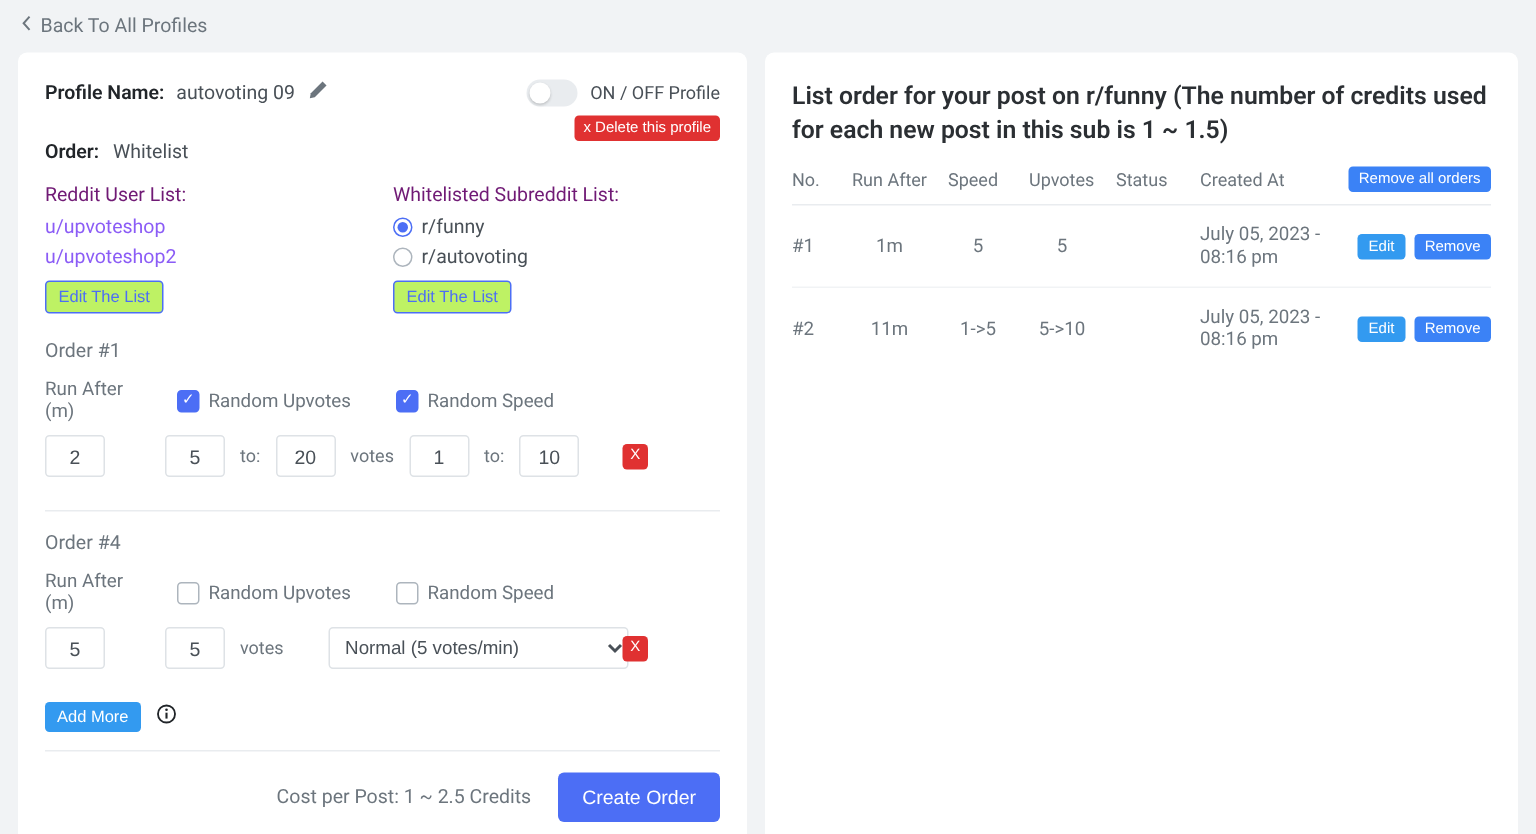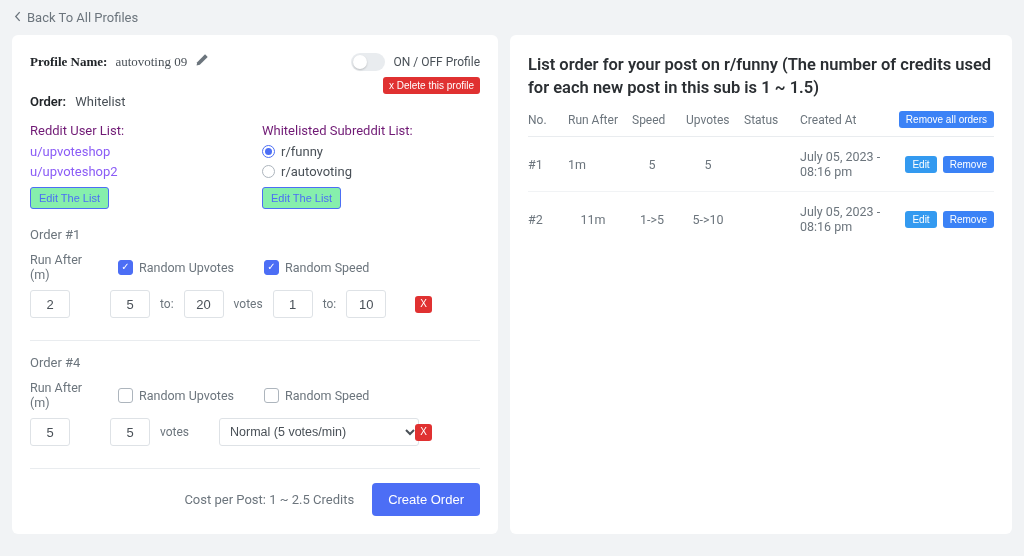--- a/index.html
+++ b/index.html
@@ -5,38 +5,38 @@
 * { box-sizing: border-box; margin: 0; padding: 0; }
 body { font-family: -apple-system, BlinkMacSystemFont, "Segoe UI", Roboto, sans-serif; background: #f1f3f5; font-size: 13px; color: #495057; }
 .page { width: 1024px; height: 556px; position: relative; }
 .back-link { display: flex; align-items: center; gap: 6px; padding: 10px 14px; color: #6c757d; font-size: 13px; cursor: pointer; }
 .back-link svg { width: 7px; height: 11px; }
 .cols { display: flex; gap: 12px; padding: 0 12px; }
 .card { background: #fff; border-radius: 6px; padding: 18px; }
 .left { flex: 0 0 486px; }
 .right { flex: 1; }
 .profile-header { display: flex; justify-content: space-between; align-items: flex-start; }
-.profile-name-row { display: flex; align-items: center; gap: 8px; margin-bottom: 12px; font-family: Liberation Serif, serif; }
+.profile-name-row { display: flex; align-items: center; gap: 8px; margin-bottom: 12px; }
 .label-strong { font-weight: 600; color: #212529; }
 .edit-icon svg { width: 14px; height: 14px; fill: #6c757d; }
 .onoff-area { text-align: right; }
 .onoff-row { display: flex; align-items: center; gap: 8px; justify-content: flex-end; margin-bottom: 6px; }
 .toggle-sm { width: 34px; height: 18px; background: #e9ecef; border-radius: 10px; position: relative; cursor: pointer; }
 .toggle-sm::after { content: ""; position: absolute; left: 2px; top: 2px; width: 14px; height: 14px; background: #fff; border-radius: 50%; box-shadow: 0 1px 2px rgba(0,0,0,0.2); }
 .btn-danger-xs { background: #e03131; color: #fff; border: none; border-radius: 3px; font-size: 10px; padding: 3px 6px; cursor: pointer; }
 .mode-row { margin-bottom: 14px; }
 .lists-row { display: flex; gap: 14px; margin-bottom: 18px; }
 .list-col { flex: 1; }
 .list-title { color: #701a75; margin-bottom: 4px; font-size: 13px; }
 .list-item { color: #8b5cf6; font-size: 13px; line-height: 1.5; }
 .radio-row { display: flex; align-items: center; gap: 6px; line-height: 1.5; }
 .radio-dot { width: 13px; height: 13px; border: 1px solid #adb5bd; border-radius: 50%; display: inline-flex; align-items: center; justify-content: center; }
 .radio-dot.checked { border-color: #4c6ef5; }
 .radio-dot.checked::after { content: ""; width: 7px; height: 7px; background: #4c6ef5; border-radius: 50%; }
-.btn-outline-sm { background: #86efac; color: #4c6ef5; border: 1px solid #4c6ef5; font-size: 11px; padding: 4px 8px; border-radius: 3px; cursor: pointer; margin-top: 6px; }
+.btn-outline-sm { background: #bef264; color: #4c6ef5; border: 1px solid #4c6ef5; font-size: 11px; padding: 4px 8px; border-radius: 3px; cursor: pointer; margin-top: 6px; }
 .divider { height: 1px; background: #e9ecef; margin: 12px 0 14px; }
 .section-title { color: #212529; margin-bottom: 10px; }
 .order-label { margin-bottom: 10px; color: #6c757d; }
 .order-row1 { display: flex; gap: 18px; align-items: center; margin-bottom: 8px; }
 .col-label { font-size: 12.5px; color: #6c757d; }
 .check-row { display: flex; align-items: center; gap: 6px; }
 .checkbox { width: 15px; height: 15px; border: 1px solid #adb5bd; border-radius: 3px; display: inline-flex; align-items: center; justify-content: center; cursor: pointer; }
 .checkbox.checked { background: #4c6ef5; border-color: #4c6ef5; }
 .checkbox.checked::after { content: "✓"; color: #fff; font-size: 10px; line-height: 1; }
 .order-row2 { display: flex; align-items: center; gap: 10px; position: relative; }
@@ -177,20 +177,28 @@
           <input class="inp" value="5" style="">
           <span class="votes-label">votes</span>
           <span style="width:10px"></span>
           <select class="speed-sel">
             <option>Normal (5 votes/min)</option>
           </select>
           <button class="remove-order">X</button>
         </div>
       </div>
 
+      <div class="add-more-row">
+        <button class="btn-primary-xs">Add More</button>
+        <span class="info-icon"><svg viewBox="0 0 16 16">
+              <circle cx="8" cy="8" r="6.5" fill="none" stroke="#212529" stroke-width="1.4"></circle>
+              <rect x="7.2" y="7" width="1.6" height="4.5" fill="#212529"></rect>
+              <circle cx="8" cy="4.8" r="1" fill="#212529"></circle>
+            </svg></span>
+      </div>
 
       <div class="divider"></div>
 
       <div class="footer-row">
         <span class="cost-text">Cost per Post: 1 ~ 2.5 Credits</span>
         <button class="btn-primary">Create Order</button>
       </div>
     </div>
 
     <div class="card right">
@@ -200,21 +208,21 @@
         <span class="col-runafter">Run After</span>
         <span class="col-speed">Speed</span>
         <span class="col-upvotes">Upvotes</span>
         <span class="col-status">Status</span>
         <span class="col-created">Created At</span>
         <span class="col-actions remove-all-cell"><button class="btn-remove">Remove all orders</button></span>
       </div>
 
       <div class="table-row">
         <span class="col-no">#1</span>
-        <span class="col-runafter" style="text-align:left;padding-right:14px">1m</span>
+        <span class="col-runafter" style="text-align:center;padding-right:14px">1m</span>
         <span class="col-speed" style="text-align:center;padding-right:14px">5</span>
         <span class="col-upvotes" style="text-align:center;padding-right:14px">5</span>
         <span class="col-status"><span class="toggle-on"></span></span>
         <span class="col-created">July 05, 2023 - 08:16 pm</span>
         <span class="col-actions">
           <button class="btn-edit">Edit</button>
           <button class="btn-remove">Remove</button>
         </span>
       </div>
 

